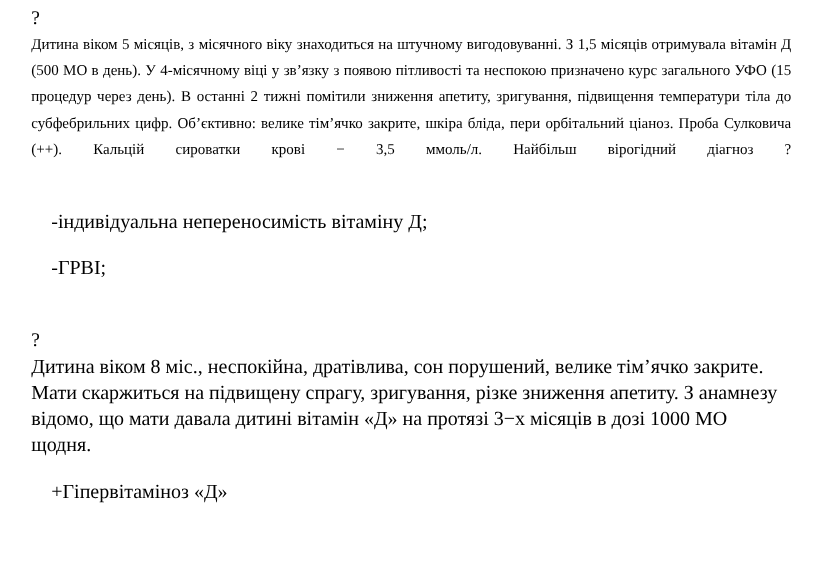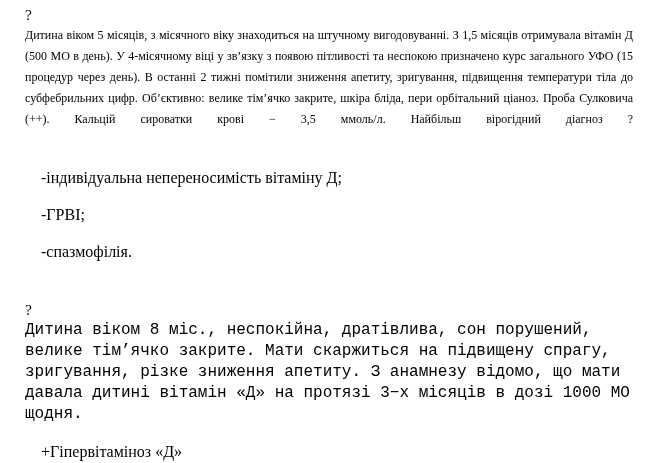--- a/index.html
+++ b/index.html
@@ -52,21 +52,20 @@
     display: inline-block;
     width: 100%;
   }
 
   .para-ragged {
     font-size: 16px;
     line-height: 21px;
     margin: 0;
     padding: 0;
     text-align: left;
-    font-family: Liberation Mono, monospace;
   }
 
   .opt {
     font-size: 16px;
     line-height: 21px;
     margin: 16px;
     padding: 0;
     white-space: pre;
   }
 
@@ -82,21 +81,20 @@
 <div class="page">
 
   <div class="block">
 
     <div class="q-mark">?</div>
 
     <div class="para">Дитина віком 5 місяців, з місячного віку знаходиться на штучному вигодовуванні. З 1,5 місяців отримувала вітамін Д (500 МО в день). У 4-місячному віці у зв’язку з появою пітливості та неспокою призначено курс загального УФО (15 процедур через день). В останні 2 тижні помітили зниження апетиту, зригування, підвищення температури тіла до субфебрильних цифр. Об’єктивно: велике тім’ячко закрите, шкіра бліда, пери орбітальний ціаноз. Проба Сулковича (++). Кальцій сироватки крові − 3,5 ммоль/л. Найбільш вірогідний діагноз ?</div>
 
     <div class="opt">-індивідуальна непереносимість вітаміну Д;</div>
     <div class="opt">-ГРВІ;</div>
-    <div class="opt">-спазмофілія.</div>
 
   </div>
 
   <div class="spacer">&nbsp;</div>
 
   <div class="block">
 
     <div class="q-mark">?</div>
 
     <div class="para-ragged">Дитина віком 8 міс., неспокійна, дратівлива, сон порушений, велике тім’ячко закрите. Мати скаржиться на підвищену спрагу, зригування, різке зниження апетиту. З анамнезу відомо, що мати давала дитині вітамін «Д» на протязі 3−х місяців в дозі 1000 МО щодня.</div>

